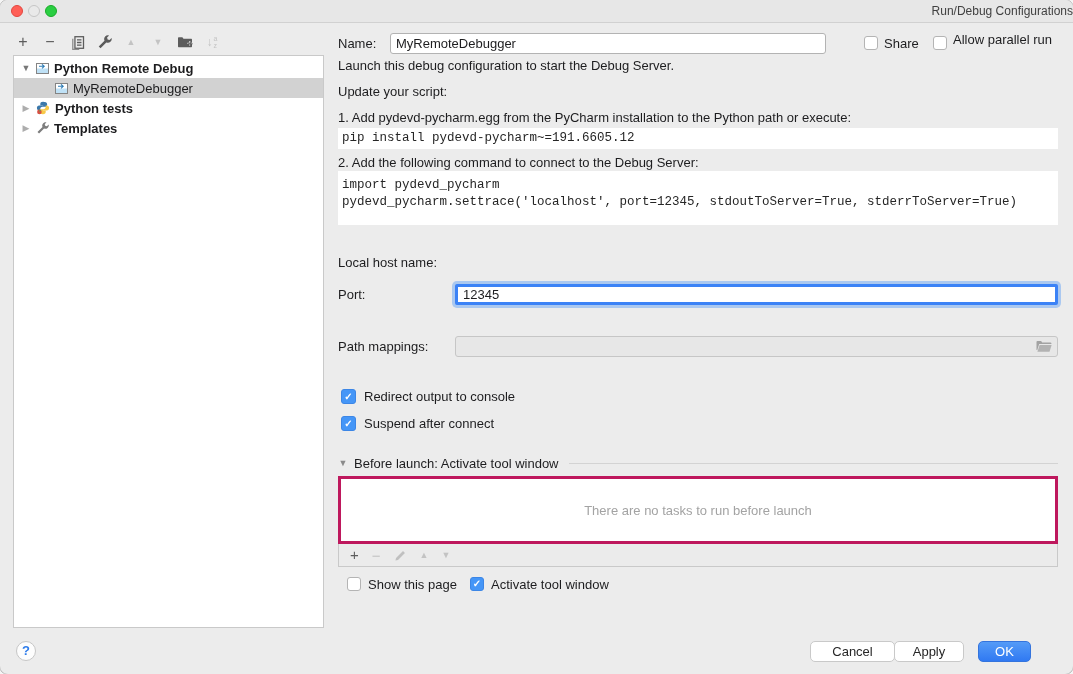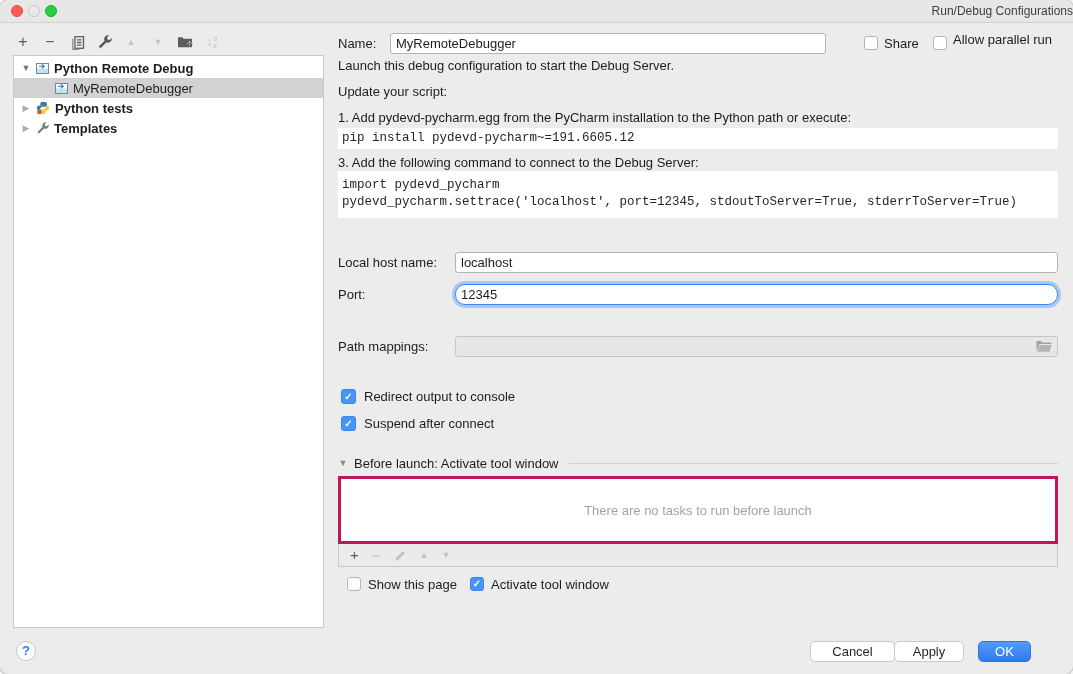--- a/index.html
+++ b/index.html
@@ -30,21 +30,21 @@
   .trow.sel{background:#d2d2d2;}
   .trow.child{padding-left:41px;}
   .chev{width:10px;text-align:center;font-size:9px;color:#787878;}
   .chev.col{color:#adadad;}
   .tlabel{white-space:nowrap;}
   .bold{font-weight:bold;}
   
   .lbl{position:absolute;line-height:21px;white-space:nowrap;}
   .ti{position:absolute;box-sizing:border-box;height:21px;background:#fff;border:1px solid #b3b3b3;
     border-radius:3px;font-family:"Liberation Sans",sans-serif;font-size:13px;color:#1d1d1f;padding:0 5px;}
-  .ti.focused{border:1px solid #3b82f6;box-shadow:0 0 0 3px #aac8f0;border-radius:10px;}
+  .ti.focused{border:3px solid #3b82f6;box-shadow:0 0 0 3px #aac8f0;border-radius:2px;}
   .ti.disabled{background:#e7e7e7;border-color:#c6c6c6;}
   .mono{font-family:Liberation Mono, monospace;font-size:12.5px;color:#262626;}
   .codeblock{position:absolute;background:#fff;box-sizing:border-box;}
   
   .cb{position:absolute;width:14px;height:14px;box-sizing:border-box;background:#fff;
     border:1px solid #b4b4b4;border-radius:3px;}
   .cb.on{background:#4596f7;border-color:#3c86e6;color:#fff;display:flex;align-items:center;
     justify-content:center;font-size:10px;font-weight:bold;line-height:14px;}
   
   .blrow{position:absolute;left:338px;top:454px;width:720px;height:18px;display:flex;align-items:center;gap:6px;}
@@ -157,28 +157,27 @@
   <input class="ti" style="left: 390px; top: 33px; width: 436px;" value="MyRemoteDebugger">
   <span class="cb" style="left:864px;top:36px;"></span>
   <div class="lbl" style="left:884px;top:33px;">Share</div>
   <span class="cb" style="left:933px;top:36px;"></span>
   <div class="lbl" style="left:953px;top:29px;">Allow parallel run</div>
 
   <div class="lbl" style="left:338px;top:55px;">Launch this debug configuration to start the Debug Server.</div>
   <div class="lbl" style="left:338px;top:81px;">Update your script:</div>
   <div class="lbl" style="left:338px;top:107px;">1. Add pydevd-pycharm.egg from the PyCharm installation to the Python path or execute:</div>
   <div class="codeblock mono" style="left:338px;top:128px;width:720px;height:21px;line-height:21px;padding-left:4px;">pip install pydevd-pycharm~=191.6605.12</div>
-  <div class="lbl" style="left:338px;top:152px;">3. Add the following command to connect to the Debug Server:</div>
-  <div class="codeblock" style="left:338px;top:171px;width:720px;height:47px;padding:6px 0 0 4px;">
+  <div class="lbl" style="left:338px;top:152px;">2. Add the following command to connect to the Debug Server:</div>
+  <div class="codeblock" style="left:338px;top:171px;width:720px;height:54px;padding:6px 0 0 4px;">
     <div class="mono" style="line-height:17px;">import pydevd_pycharm</div>
     <div class="mono" style="line-height:17px;">pydevd_pycharm.settrace('localhost', port=12345, stdoutToServer=True, stderrToServer=True)</div>
   </div>
 
   <div class="lbl" style="left:338px;top:252px;">Local host name:</div>
-  <input class="ti" style="left: 455px; top: 252px; width: 603px;" value="localhost">
   <div class="lbl" style="left:338px;top:284px;text-align:right;">Port:</div>
   <input class="ti focused" style="left: 455px; top: 284px; width: 603px;" value="12345">
   <div class="lbl" style="left:338px;top:336px;">Path mappings:</div>
   <input class="ti disabled" style="left: 455px; top: 336px; width: 603px;" disabled="" value="">
   <span class="abs" style="left:1036px;top:340px;">
     <svg width="16" height="13" viewBox="0 0 16 13" fill="#a2a2a2">
       <path d="M.5 1.8c0-.5.4-.9.9-.9h3.7l1.1 1.5h8.3c.5 0 .9.4.9.9v.7H3.2L1.3 10H.5z"></path>
       <path d="M1.4 11.7L3.6 5h12l-2.1 6.7z" fill="#b2b2b2"></path>
     </svg>
   </span>

